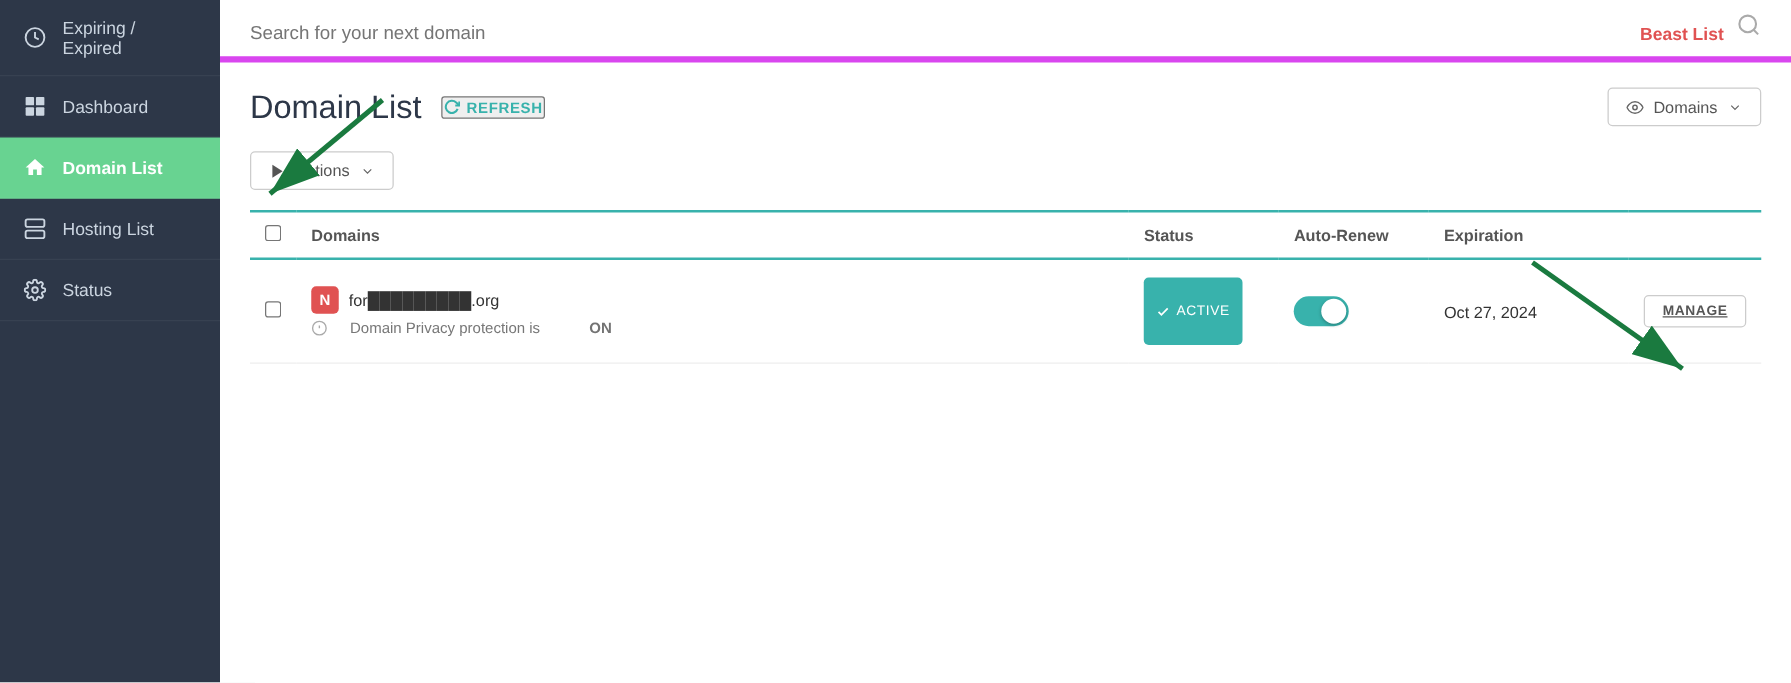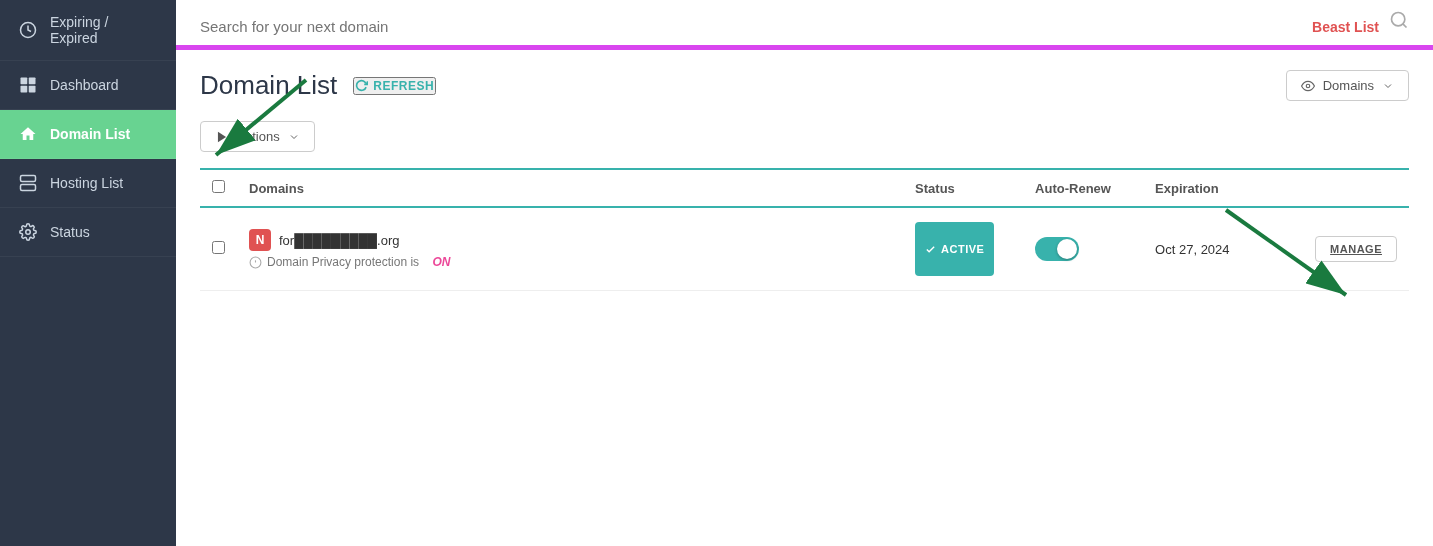--- a/index.html
+++ b/index.html
@@ -185,36 +185,36 @@
       align-items: center;
       justify-content: center;
       color: white;
       font-weight: 900;
       font-size: 12px;
       flex-shrink: 0;
     }
     .domain-privacy {
       display: flex;
       align-items: center;
-      gap: 5px;
+      gap: 18px;
       font-size: 12px;
       color: #777;
     }
-    .privacy-on { color: #ec4899; font-weight: 600; font-style: italic; }
+    .privacy-on { color: #737373; font-weight: 600; }
 
     .status-badge {
       display: inline-flex;
       align-items: center;
       gap: 5px;
       background: #38b2ac;
       color: #fff;
       border-radius: 4px;
       padding: 21px 10px;
       font-size: 11px;
-      font-weight: 700;
+      font-weight: 400;
       letter-spacing: 0.5px;
     }
 
     .toggle-switch {
       width: 44px;
       height: 24px;
       background: #38b2ac;
       border-radius: 12px;
       display: flex;
       align-items: center;

